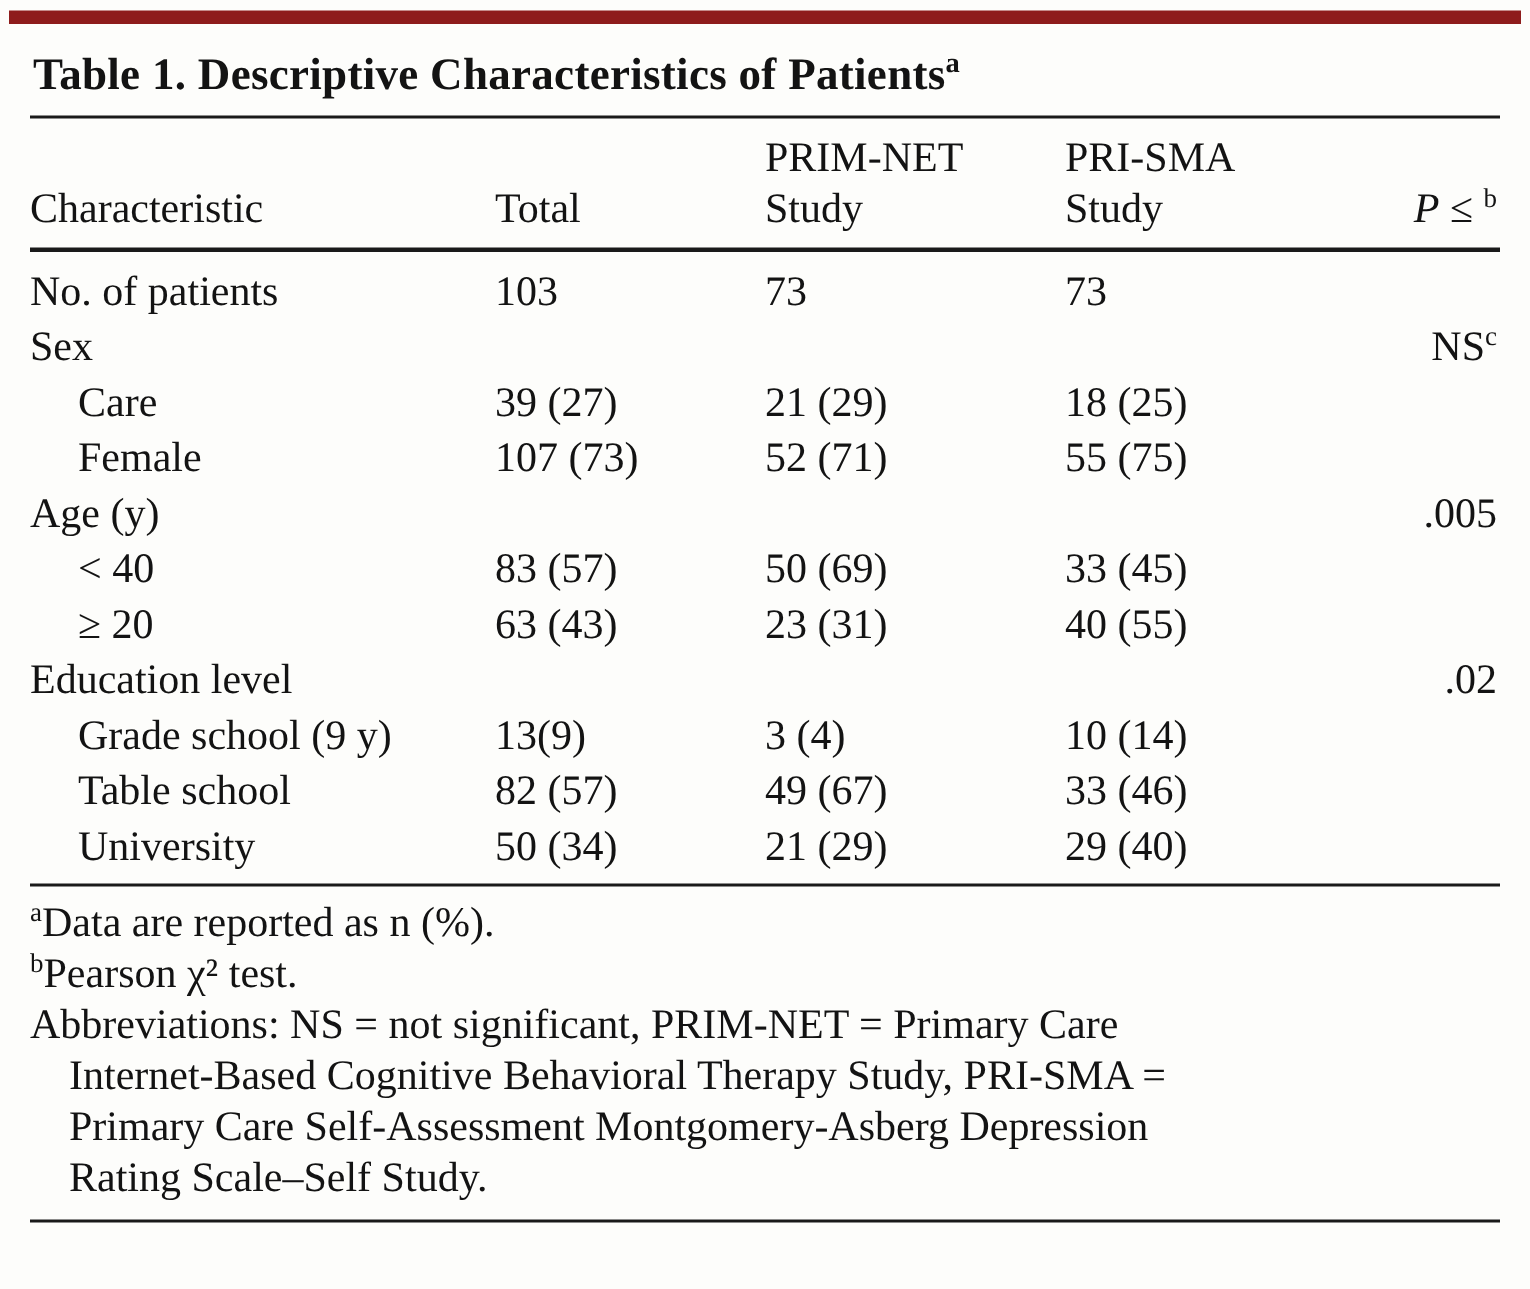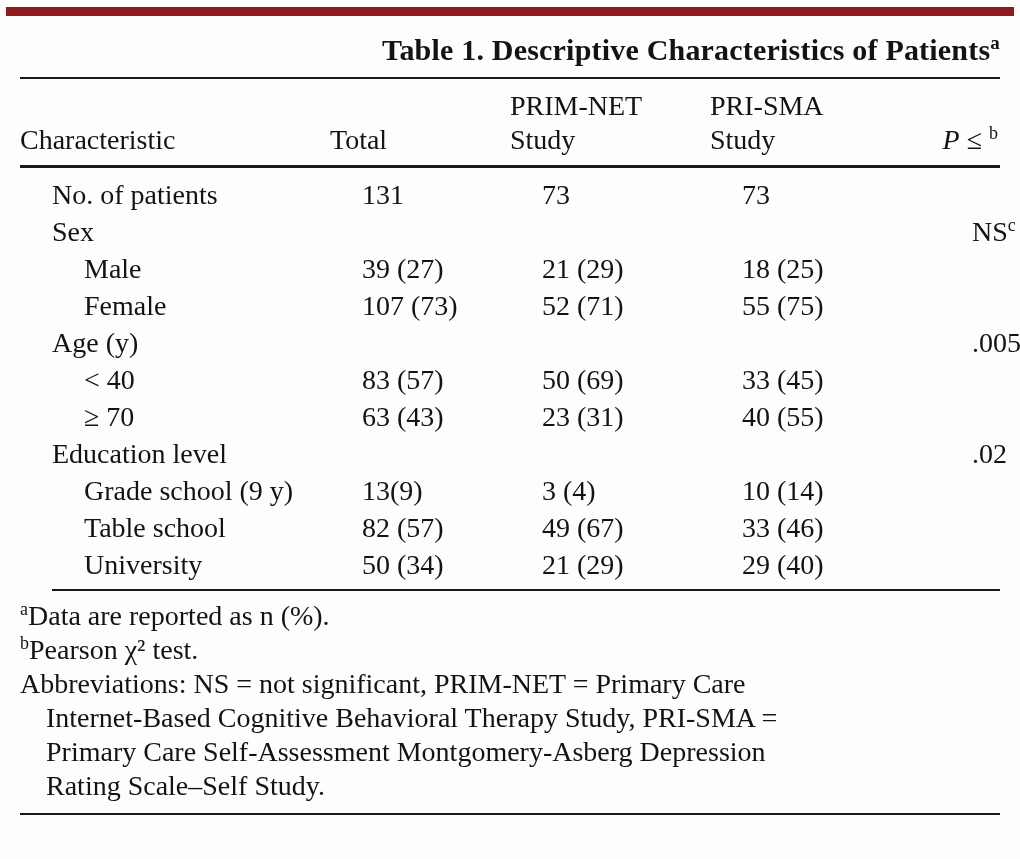--- a/index.html
+++ b/index.html
@@ -21,21 +21,20 @@
   }
   .page {
     padding: 0 20px;
   }
   .title {
     font-size: 30px;
     font-weight: 700;
     letter-spacing: 0.2px;
     padding: 2px 0 10px 2px;
     border-bottom: 2px solid #1a1a1a;
-    text-align: right;
   }
   .title sup {
     font-size: 19px;
   }
   .grid-row {
     display: grid;
     grid-template-columns: 310px 180px 200px 230px 1fr;
     align-items: center;
   }
   .header-row {
@@ -47,21 +46,20 @@
     border-bottom: 3px solid #1a1a1a;
     line-height: 34px;
   }
   .c-label { text-align: left; }
   .c-total, .c-prim, .c-prisma { text-align: left; }
   .c-p { text-align: right; padding-right: 2px; }
   .tbody {
     padding: 8px 0 6px 0;
     border-bottom: 2px solid #1a1a1a;
     font-size: 28px;
-    margin-left: 32px;
   }
   .trow { height: 37px; }
   .indent { padding-left: 32px; }
   sup { font-size: 18px; }
   .footnote-section {
     padding: 8px 0 10px 0;
     border-bottom: 2px solid #1a1a1a;
     font-size: 28px;
     line-height: 34px;
   }
@@ -98,34 +96,34 @@
     <div class="c-prisma">
       <div>PRI-SMA</div>
       <div>Study</div>
     </div>
     <div class="c-p"><i>P</i><span> ≤ </span><sup>b</sup></div>
   </div>
 
   <div class="tbody">
       <div class="grid-row trow">
     <div class="c-label">No. of patients</div>
-    <div class="c-total">131</div>
+    <div class="c-total">103</div>
     <div class="c-prim">73</div>
     <div class="c-prisma">73</div>
     <div class="c-p"><span class="p-val"></span><sup class="p-sup"></sup></div>
   </div>
       <div class="grid-row trow">
     <div class="c-label">Sex</div>
     <div class="c-total"></div>
     <div class="c-prim"></div>
     <div class="c-prisma"></div>
     <div class="c-p"><span class="p-val">NS</span><sup class="p-sup">c</sup></div>
   </div>
       <div class="grid-row trow">
-    <div class="c-label indent">Male</div>
+    <div class="c-label indent">Care</div>
     <div class="c-total">39 (27)</div>
     <div class="c-prim">21 (29)</div>
     <div class="c-prisma">18 (25)</div>
     <div class="c-p"><span class="p-val"></span><sup class="p-sup"></sup></div>
   </div>
       <div class="grid-row trow">
     <div class="c-label indent">Female</div>
     <div class="c-total">107 (73)</div>
     <div class="c-prim">52 (71)</div>
     <div class="c-prisma">55 (75)</div>
@@ -139,21 +137,21 @@
     <div class="c-p"><span class="p-val">.005</span><sup class="p-sup"></sup></div>
   </div>
       <div class="grid-row trow">
     <div class="c-label indent">&lt; 40</div>
     <div class="c-total">83 (57)</div>
     <div class="c-prim">50 (69)</div>
     <div class="c-prisma">33 (45)</div>
     <div class="c-p"><span class="p-val"></span><sup class="p-sup"></sup></div>
   </div>
       <div class="grid-row trow">
-    <div class="c-label indent">≥ 70</div>
+    <div class="c-label indent">≥ 20</div>
     <div class="c-total">63 (43)</div>
     <div class="c-prim">23 (31)</div>
     <div class="c-prisma">40 (55)</div>
     <div class="c-p"><span class="p-val"></span><sup class="p-sup"></sup></div>
   </div>
       <div class="grid-row trow">
     <div class="c-label">Education level</div>
     <div class="c-total"></div>
     <div class="c-prim"></div>
     <div class="c-prisma"></div>

